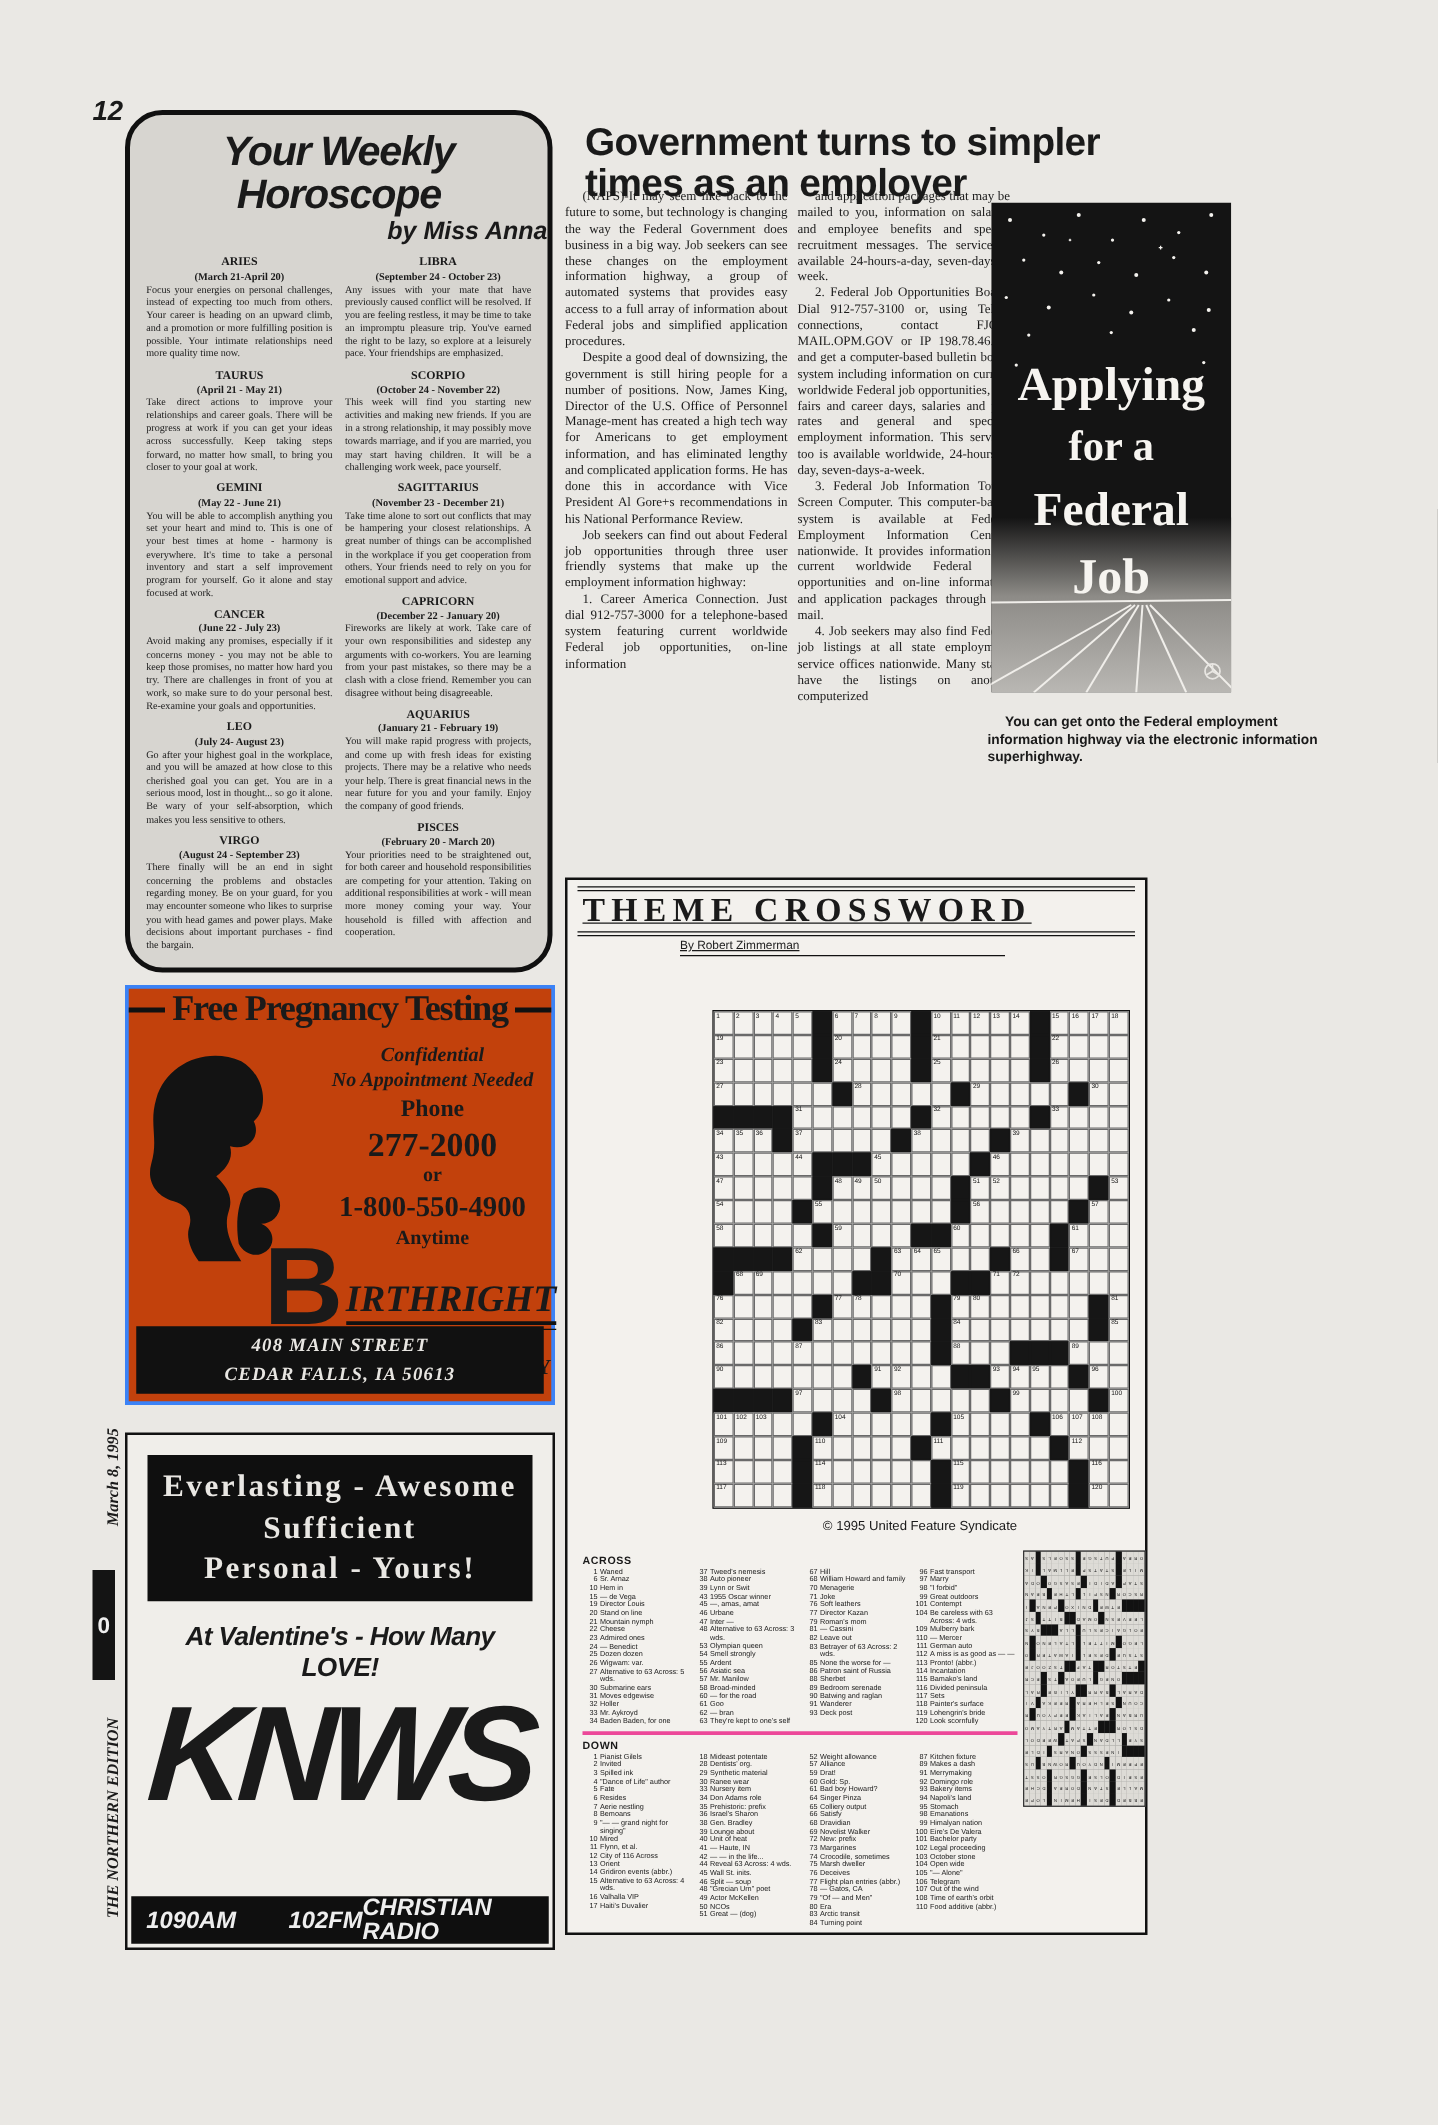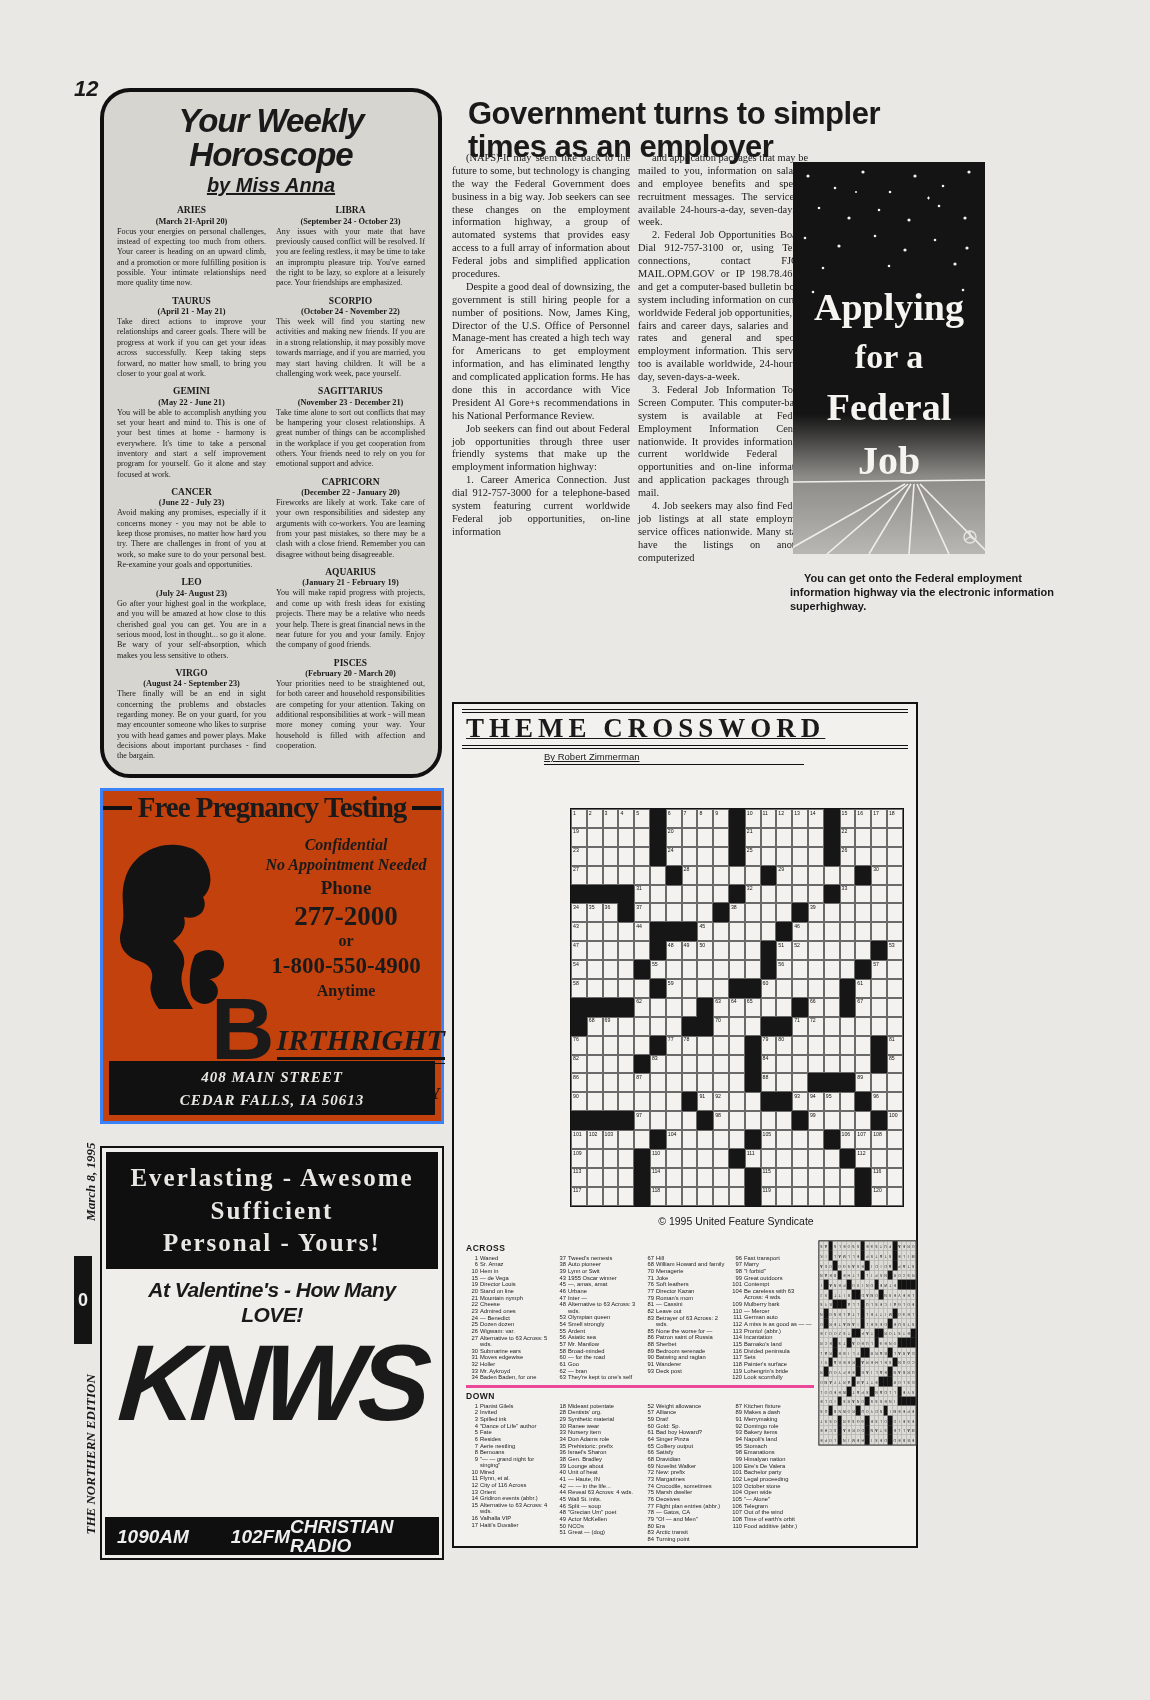--- a/index.html
+++ b/index.html
@@ -4,21 +4,21 @@
 <style>
   html,body{margin:0;padding:0;background:#b9b7b3;}
   #page{position:relative;width:1150px;height:1700px;background:#eae8e4;margin:0 auto;overflow:hidden;color:#1a1a1a;}
   
   .pagenum{position:absolute;left:74px;top:78px;font:italic 900 22px/1 "Liberation Sans",sans-serif;}
   .vedition{position:absolute;left:-106px;top:1332px;width:392px;transform:rotate(-90deg);display:flex;justify-content:space-between;font:italic bold 13px/1 "Liberation Serif",serif;}
   .edgebox{position:absolute;left:74px;top:1256px;width:18px;height:88px;background:#141414;color:#eee;font:bold 18px/88px "Liberation Sans",sans-serif;text-align:center;}
   
   .horo{position:absolute;left:100px;top:88px;width:342px;height:690px;border:4px solid #101010;border-radius:30px;background:#d7d5d0;overflow:hidden;box-sizing:border-box;}
   .horo-title{font:italic 900 33px/1.02 "Liberation Sans",sans-serif;text-align:center;margin-top:12px;letter-spacing:-1px;}
-  .horo-by{font:italic 900 20px/1.25 "Liberation Sans",sans-serif;text-align:center;margin-top:2px;text-decoration:underline;}
+  .horo-by{font:italic 900 20px/1.25 "Liberation Sans",sans-serif;text-align:right;margin-top:2px;}
   .horo-cols{display:flex;gap:10px;padding:6px 13px 0 13px;}
   .hcol{flex:1;min-width:0;}
   .sign{margin-bottom:6px;}
   .sname{font:bold 9.5px/1.3 "Liberation Serif",serif;text-align:center;}
   .sdates{font:bold 8.3px/1.2 "Liberation Serif",serif;text-align:center;}
   .stext{font:8.1px/1.28 "Liberation Serif",serif;text-align:justify;}
   
   .headline{position:absolute;left:468px;top:76px;width:620px;font:bold 31px/1.07 "Liberation Sans",sans-serif;letter-spacing:-0.5px;}
   .acol{position:absolute;font:10.4px/1.24 "Liberation Serif",serif;text-align:justify;}
   .acol p{margin:0;text-indent:14px;}
@@ -44,21 +44,21 @@
   .blogo-row{display:flex;align-items:flex-end;}
   .bigB{font:900 88px/0.78 "Liberation Sans",sans-serif;}
   .brest{flex:1;margin-left:2px;}
   .btxt{font:bold italic 30px/1 "Liberation Serif",serif;letter-spacing:0px;}
   .brule{border-top:3px solid #111;border-bottom:1px solid #111;height:3px;margin-top:2px;}
   .bof{font:bold 15px/1.4 "Liberation Serif",serif;text-align:center;}
   .borg{font:bold 17px/1.1 "Liberation Serif",serif;text-align:right;}
   .preg-strip{position:absolute;left:6px;right:6px;bottom:6px;height:54px;background:#111;color:#e8e6e2;text-align:center;font:italic bold 15px/1.55 "Liberation Serif",serif;padding-top:5px;box-sizing:border-box;letter-spacing:1px;}
   
   .knws{position:absolute;left:100px;top:1146px;width:344px;height:414px;background:#f0eeea;border:2px solid #111;box-sizing:border-box;}
-  .kn-sten{background:#0f0f0f;color:#e9e7e3;margin:4px;padding:10px 2px 9px 2px;text-align:center;font:bold 25px/1.3 "Liberation Serif",serif;letter-spacing:2px;}
+  .kn-sten{background:#0f0f0f;color:#e9e7e3;margin:16px;padding:10px 2px 9px 2px;text-align:center;font:bold 25px/1.3 "Liberation Serif",serif;letter-spacing:2px;}
   .kn-val{font:italic 900 21px/1.2 "Liberation Sans",sans-serif;text-align:center;margin-top:8px;letter-spacing:-0.5px;}
   .kn-logo{font:italic 900 108px/0.92 "Liberation Sans",sans-serif;text-align:center;letter-spacing:-6px;transform:skewX(-4deg);margin-top:6px;}
   .kn-strip{position:absolute;left:3px;right:3px;bottom:3px;height:38px;background:#0f0f0f;color:#eee;display:flex;align-items:center;padding:0 12px;font:italic bold 19px/1 "Liberation Sans",sans-serif;}
   .kn-strip .fm{margin-left:42px;}
   .kn-strip .tag{margin-left:auto;}
   
   .cw{position:absolute;left:452px;top:702px;width:466px;height:846px;background:#f3f1ed;border:2px solid #111;box-sizing:border-box;text-decoration:underline;}
   .cw-head{margin:5px 8px 0 8px;border-top:4px double #111;border-bottom:4px double #111;padding:2px 4px 3px 4px;}
   .cw-title{font:900 27px/1 "Liberation Serif",serif;letter-spacing:5px;}
   .cw-byrow{margin:1px 8px 0 90px;border-bottom:1px solid #111;font:9.5px/1.5 "Liberation Sans",sans-serif;width:260px;}

